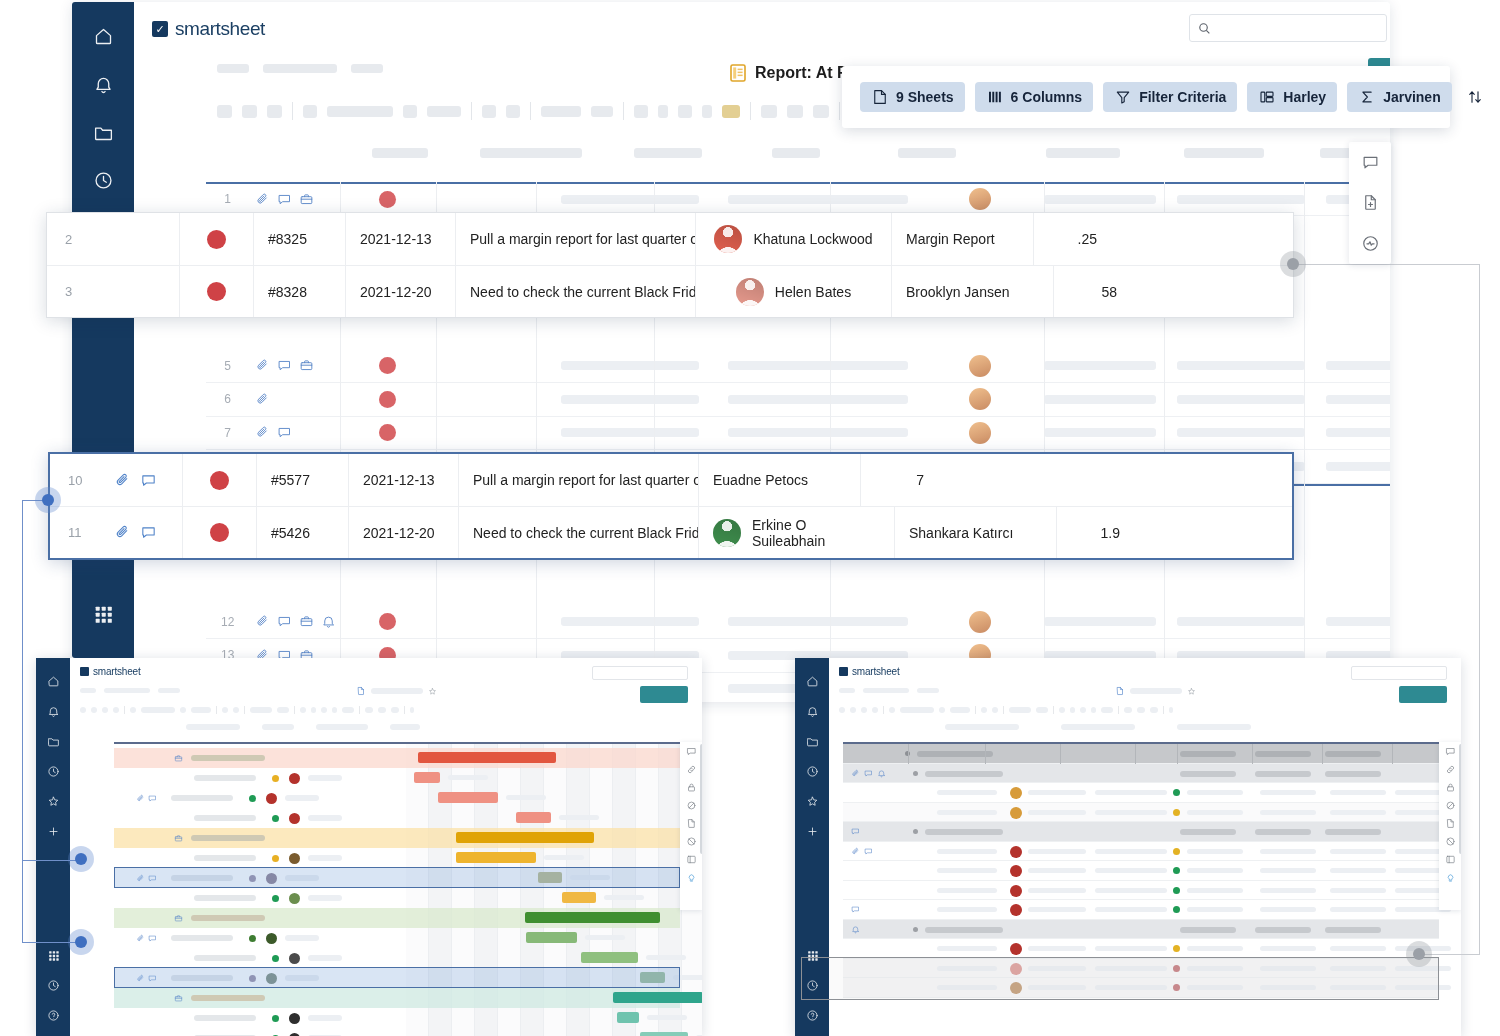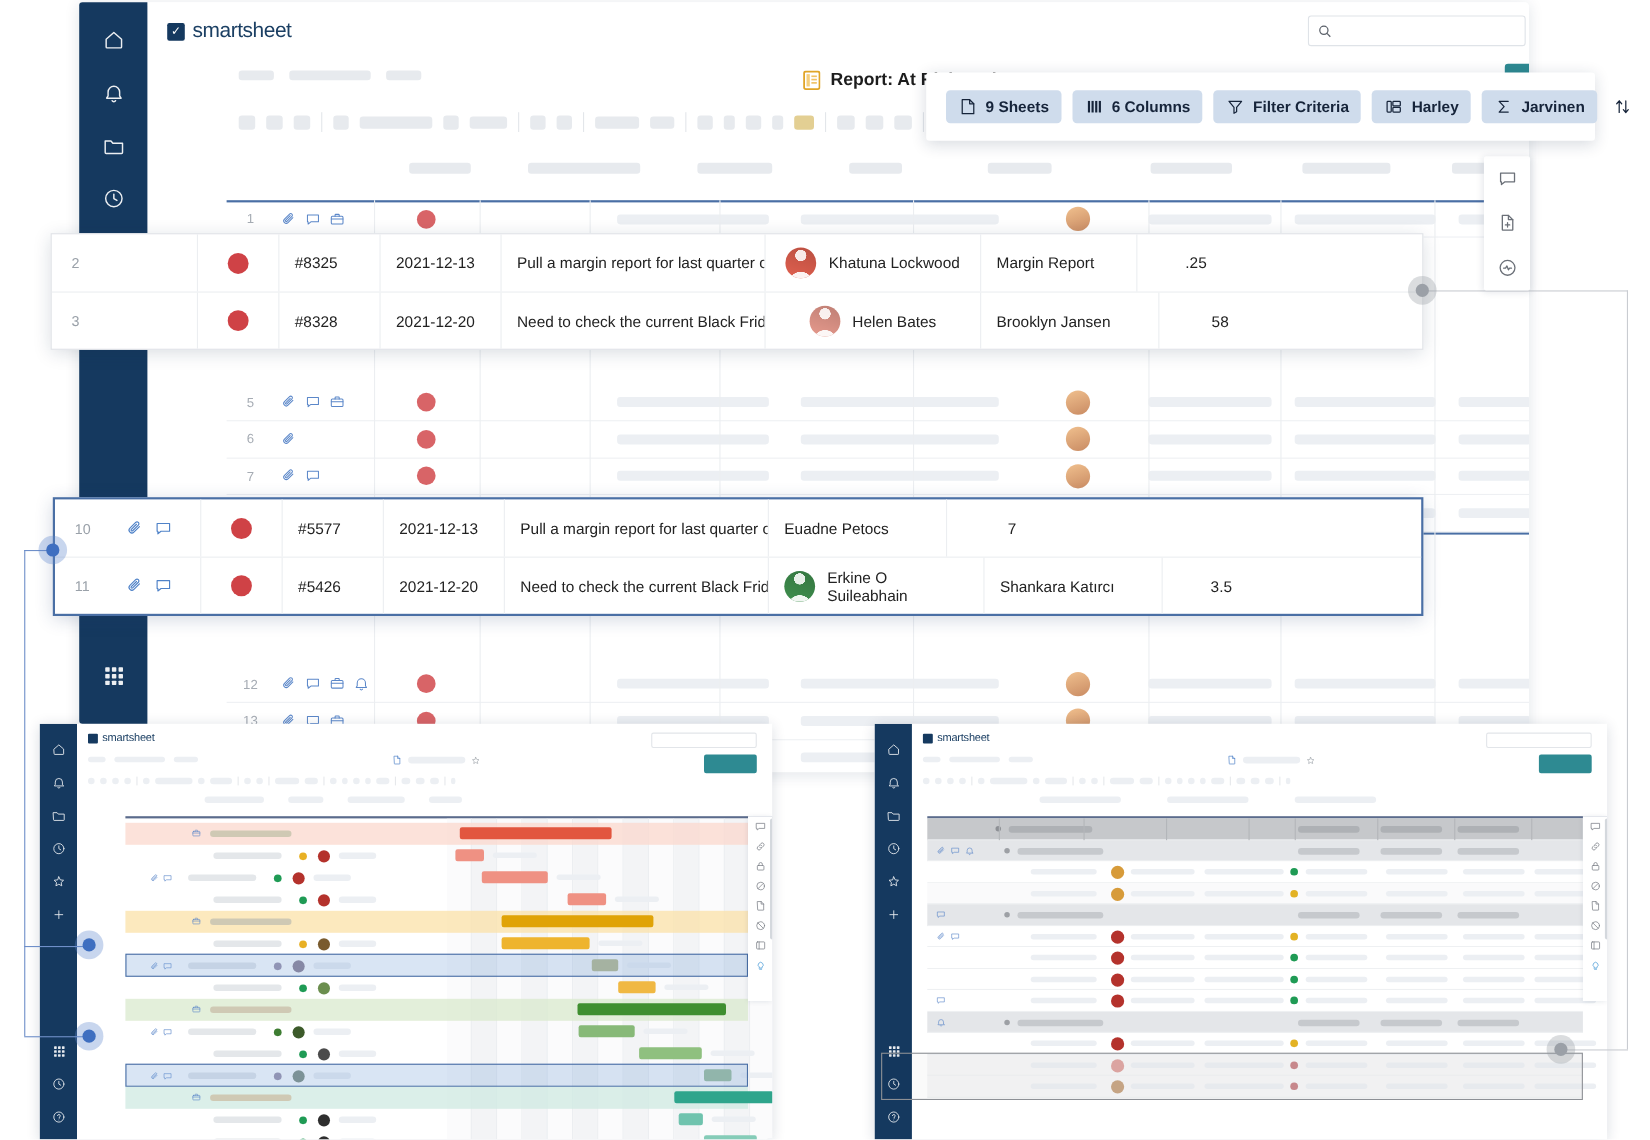--- a/index.html
+++ b/index.html
@@ -681,21 +681,21 @@
         <span class="cc id b">#5426</span>
         <span class="cc date b">2021-12-20</span>
         <span class="cc task b">Need to check the current Black Frid...</span>
         <span class="cc who b">
           <span class="avatar" style="background:#3f8f4e">
             <span class="hair" style="background:radial-gradient(circle at 50% 118%, rgba(255,255,255,.92) 30%, rgba(255,255,255,0) 31%),radial-gradient(circle at 50% 26%, rgba(255,255,255,.88) 20%, rgba(255,255,255,0) 21%),linear-gradient(200deg, rgba(0,0,0,.18), rgba(0,0,0,0))"></span>
           </span>
           <span>Erkine O Suileabhain</span>
         </span>
         <span class="cc own b">Shankara Katırcı</span>
-        <span class="cc val b">3.5</span>
+        <span class="cc val b">1.9</span>
       </div>
     </div>
 
   <div class="fbar" id="fbar">
       <div class="fchip">
         <svg width="18" height="18" viewBox="0 0 24 24" fill="none" stroke="#16243a" stroke-width="1.5" stroke-linecap="round" stroke-linejoin="round">
           <path d="M5 3.5h9l5 5V20.5H5z"></path>
           <path d="M14 3.5v5h5"></path>
         </svg>
         <span>9 Sheets</span>

